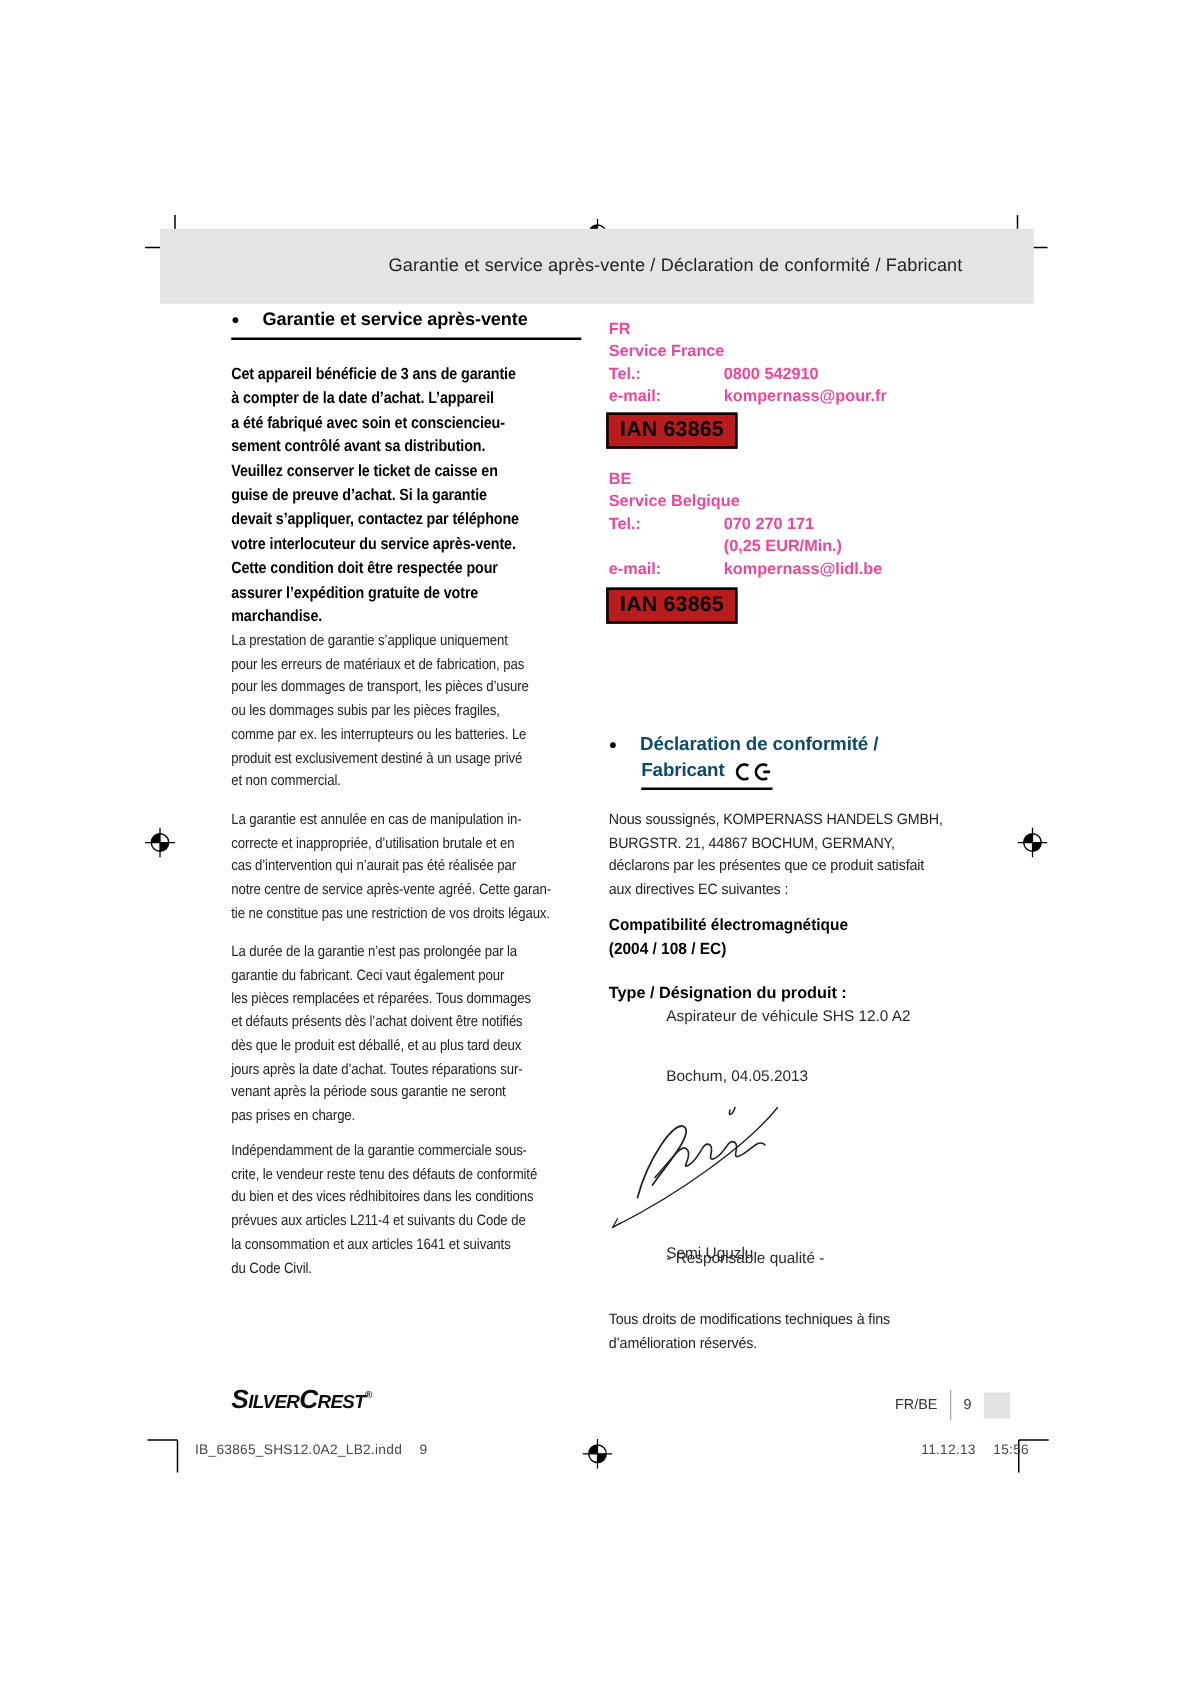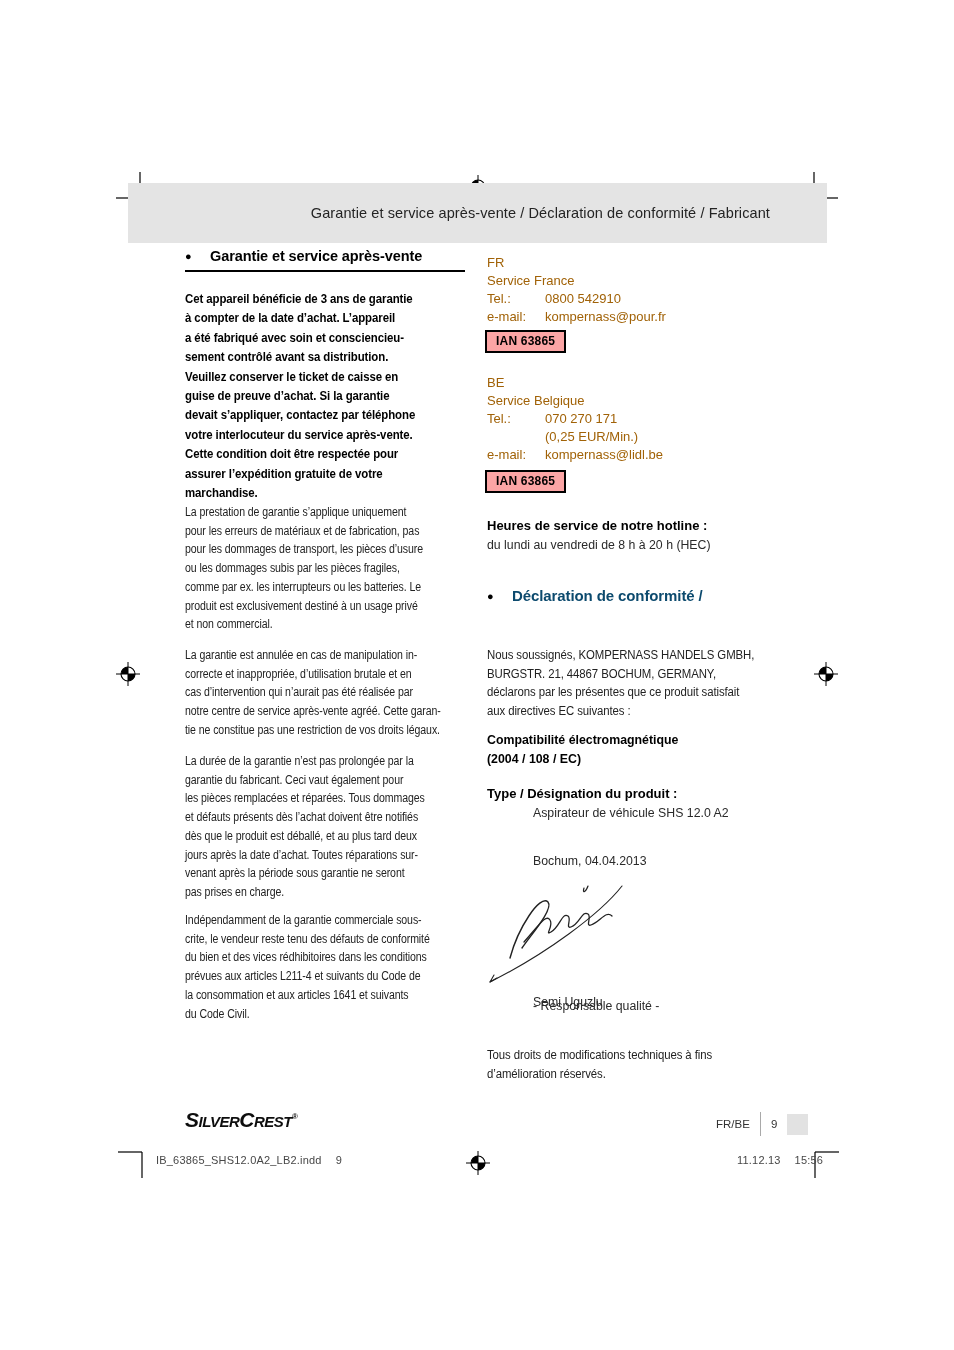--- a/index.html
+++ b/index.html
@@ -20,25 +20,25 @@
   .heading-row{display:flex;align-items:flex-start;border-bottom:2px solid #000;padding-bottom:5px;width:280px;}
   .bullet{font-size:11px;line-height:17px;width:25px;flex:0 0 25px;color:#000;}
   .h1{font-size:14.5px;font-weight:bold;color:#000;letter-spacing:-.1px;line-height:17px;}
 
   .pre{white-space:pre;transform-origin:0 0;}
   .p-bold{font-size:13px;font-weight:bold;color:#000;line-height:19.4px;letter-spacing:-.1px;transform:scaleX(.88);}
   .p-reg{font-size:12px;color:#222;line-height:18.7px;letter-spacing:-.1px;transform:scaleX(.88);}
 
   
   .rcol{position:absolute;left:487px;}
-  .contact{font-size:13px;font-weight:normal;color:#a16207;line-height:18px;}
-  .crow{display:flex;}
+  .contact{font-size:13px;font-weight:bold;color:#ec4899;line-height:18px;}
+  .crow{display:flex;gap:34px;}
   .crow .lab{width:58px;flex:0 0 58px;}
   .ian-box{position:absolute;left:485px;border:2px solid #000;padding:2px 9px 3px 9px;
-           font-size:12px;font-weight:bold;color:#000;letter-spacing:.2px;background:#fca5a5;}
+           font-size:17px;font-weight:bold;color:#000;letter-spacing:.2px;background:#b91c1c;}
   .hot-b{font-size:13px;font-weight:bold;color:#000;line-height:18.5px;}
   .hot-r{font-size:12.3px;color:#2a2a2a;line-height:18.5px;}
   .h2line{display:flex;align-items:flex-start;}
   .h2{font-size:15px;font-weight:bold;color:#0c4a6e;line-height:20px;letter-spacing:-.1px;}
   .h2-l2{padding-left:26px;margin-top:1px;}
   .underlined{display:inline-flex;align-items:center;border-bottom:2px solid #000;padding-bottom:3px;}
   .ce{margin-left:7px;}
   .r-reg{font-size:12px;color:#222;line-height:18.6px;letter-spacing:-.1px;transform:scaleX(.95);}
   .r-bold{font-size:13px;font-weight:bold;color:#000;line-height:18.5px;transform:scaleX(.95);}
   .r-line{font-size:12.3px;color:#2a2a2a;line-height:18px;margin-left:46px;}
@@ -186,44 +186,50 @@
       <span>(0,25 EUR/Min.)</span>
     </div>
     <div class="crow">
       <span class="lab">e-mail:</span>
       <span>kompernass@lidl.be</span>
     </div>
   </div>
 
   <div class="ian-box" style="top:470px">IAN 63865</div>
 
-  <div class="rcol" style="top:517px">
-    <div class="hot-b">Heures de service de notre hotline :</div>
-    <div class="hot-r">du lundi au vendredi de 8 h à 20 h (HEC)</div>
-  </div>
 
   <div class="rcol" style="top:586px">
     <div class="h2line">
       <span class="bullet" style="line-height:20px">●</span>
       <span class="h2">Déclaration de conformité /</span>
     </div>
+    <div class="h2-l2">
+      <span class="underlined">
+        <span class="h2">Fabricant</span>
+        <svg class="ce" width="31" height="15" viewBox="0 0 36 16">
+          <path d="M13.5 2.2 A6.8 6.8 0 1 0 13.5 13.8" fill="none" stroke="#000" stroke-width="2.5"></path>
+          <path d="M31 2.2 A6.8 6.8 0 1 0 31 13.8" fill="none" stroke="#000" stroke-width="2.5"></path>
+          <line x1="27.4" y1="8" x2="33.8" y2="8" stroke="#000" stroke-width="2.5"></line>
+        </svg>
+      </span>
+    </div>
   </div>
 
   <div class="rcol pre r-reg" style="top:646px">Nous soussignés, KOMPERNASS HANDELS GMBH,
 BURGSTR. 21, 44867 BOCHUM, GERMANY,
 déclarons par les présentes que ce produit satisfait
 aux directives EC suivantes :</div>
 
   <div class="rcol pre r-bold" style="top:731px">Compatibilité électromagnétique
 (2004 / 108 / EC)</div>
 
   <div class="rcol r-bold" style="top:785px;transform:none">Type / Désignation du produit :</div>
   <div class="rcol r-line" style="top:804px">Aspirateur de véhicule SHS 12.0 A2</div>
 
-  <div class="rcol r-line" style="top:852px">Bochum, 04.04.2013</div>
+  <div class="rcol r-line" style="top:852px">Bochum, 04.05.2013</div>
 
   <svg style="position:absolute;left:484px;top:872px" width="165" height="115" viewBox="0 0 165 115">
     <path d="M26,86 C34,56 56,22 64,30 C70,37 46,64 38,76" fill="none" stroke="#222" stroke-width="1.4" stroke-linecap="round"></path>
     <path d="M40,70 C56,52 62,42 66,48 C70,54 60,64 67,60 C76,55 78,40 84,44 C88,47 81,57 87,55 C96,52 98,38 104,42 C108,45 101,55 107,53 C116,50 122,38 128,44" fill="none" stroke="#222" stroke-width="1.3" stroke-linecap="round"></path>
     <path d="M100,16 C98,22 102,20 104,14" fill="none" stroke="#222" stroke-width="1.2" stroke-linecap="round"></path>
     <path d="M138,14 C116,42 62,82 6,110" fill="none" stroke="#222" stroke-width="1.1" stroke-linecap="round"></path>
     <path d="M6,110 L13,106 M6,110 L10,103" fill="none" stroke="#222" stroke-width="1.1" stroke-linecap="round"></path>
   </svg>
 
   <div class="rcol r-line" style="top:993px">Semi Uguzlu</div>

